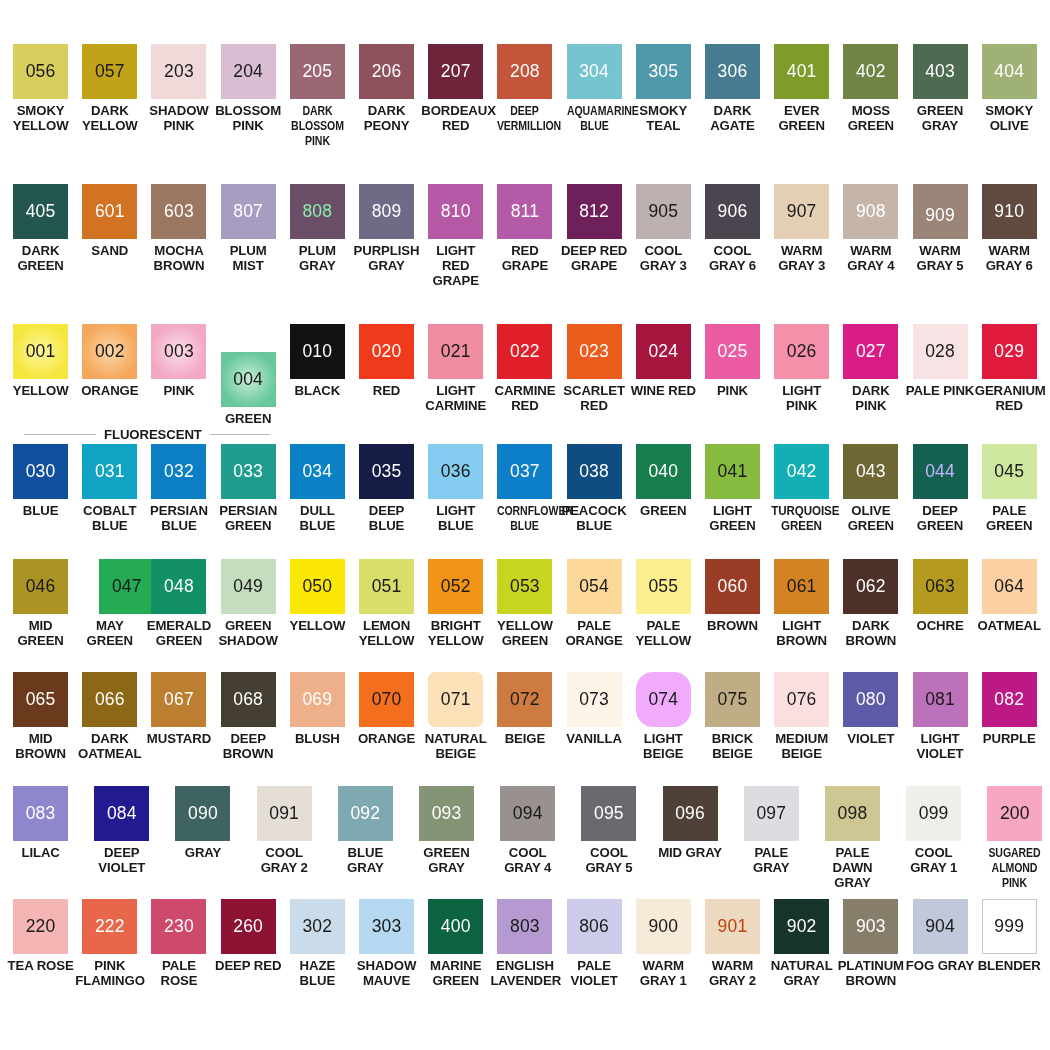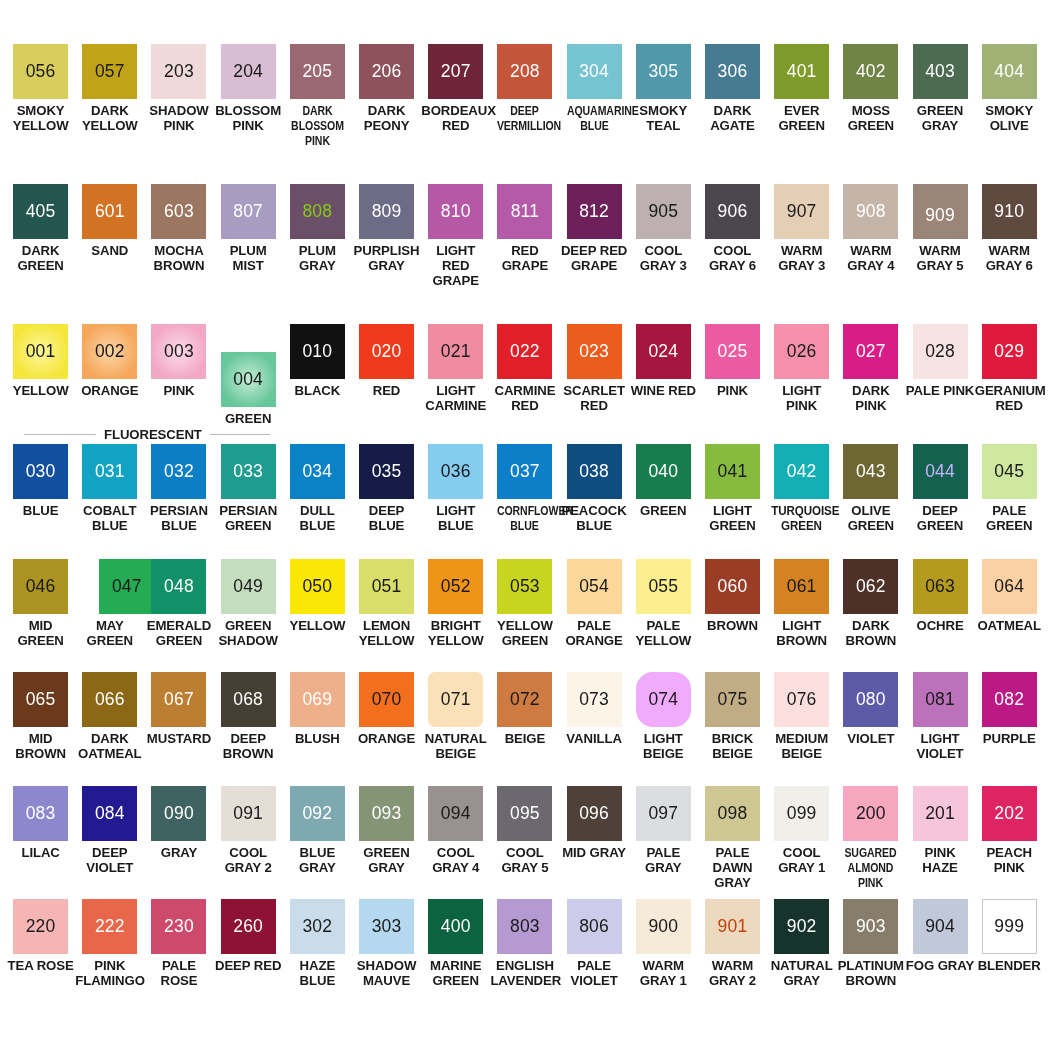--- a/index.html
+++ b/index.html
@@ -75,21 +75,21 @@
     transform: scaleX(0.88);
   }
 
   
   .row.r0 { height: 140px; }
   .row.r1 { height: 140px; }
   .row.r2 { height: 118px; }
   .row.r3 { height: 115px; }
   .row.r4 { height: 113px; }
   .row.r5 { height: 114px; }
-  .row.r6 { height: 113px; }
+  .row.r6 { height: 113px; gap: 12px; }
   .row.r7 { height: 113px; }
 
   .fluor-bar {
     width: 1038px;
     height: 20px;
     display: flex;
     align-items: center;
     margin-top: -18px;
     margin-bottom: 0px;
     padding-left: 18px;
@@ -226,21 +226,21 @@
         <div class="name">MOCHA BROWN</div>
       </div>
       <div class="cell">
         <div class="swatch" style="background: rgb(168, 157, 192);">
           <span class="code" style="color: rgb(255, 255, 255);">807</span>
         </div>
         <div class="name">PLUM MIST</div>
       </div>
       <div class="cell">
         <div class="swatch" style="background: rgb(107, 78, 104);">
-          <span class="code" style="color: #84cc16;">808</span>
+          <span class="code" style="color: #86efac;">808</span>
         </div>
         <div class="name">PLUM GRAY</div>
       </div>
       <div class="cell">
         <div class="swatch" style="background: rgb(109, 107, 133);">
           <span class="code" style="color: rgb(255, 255, 255);">809</span>
         </div>
         <div class="name">PURPLISH GRAY</div>
       </div>
       <div class="cell">

